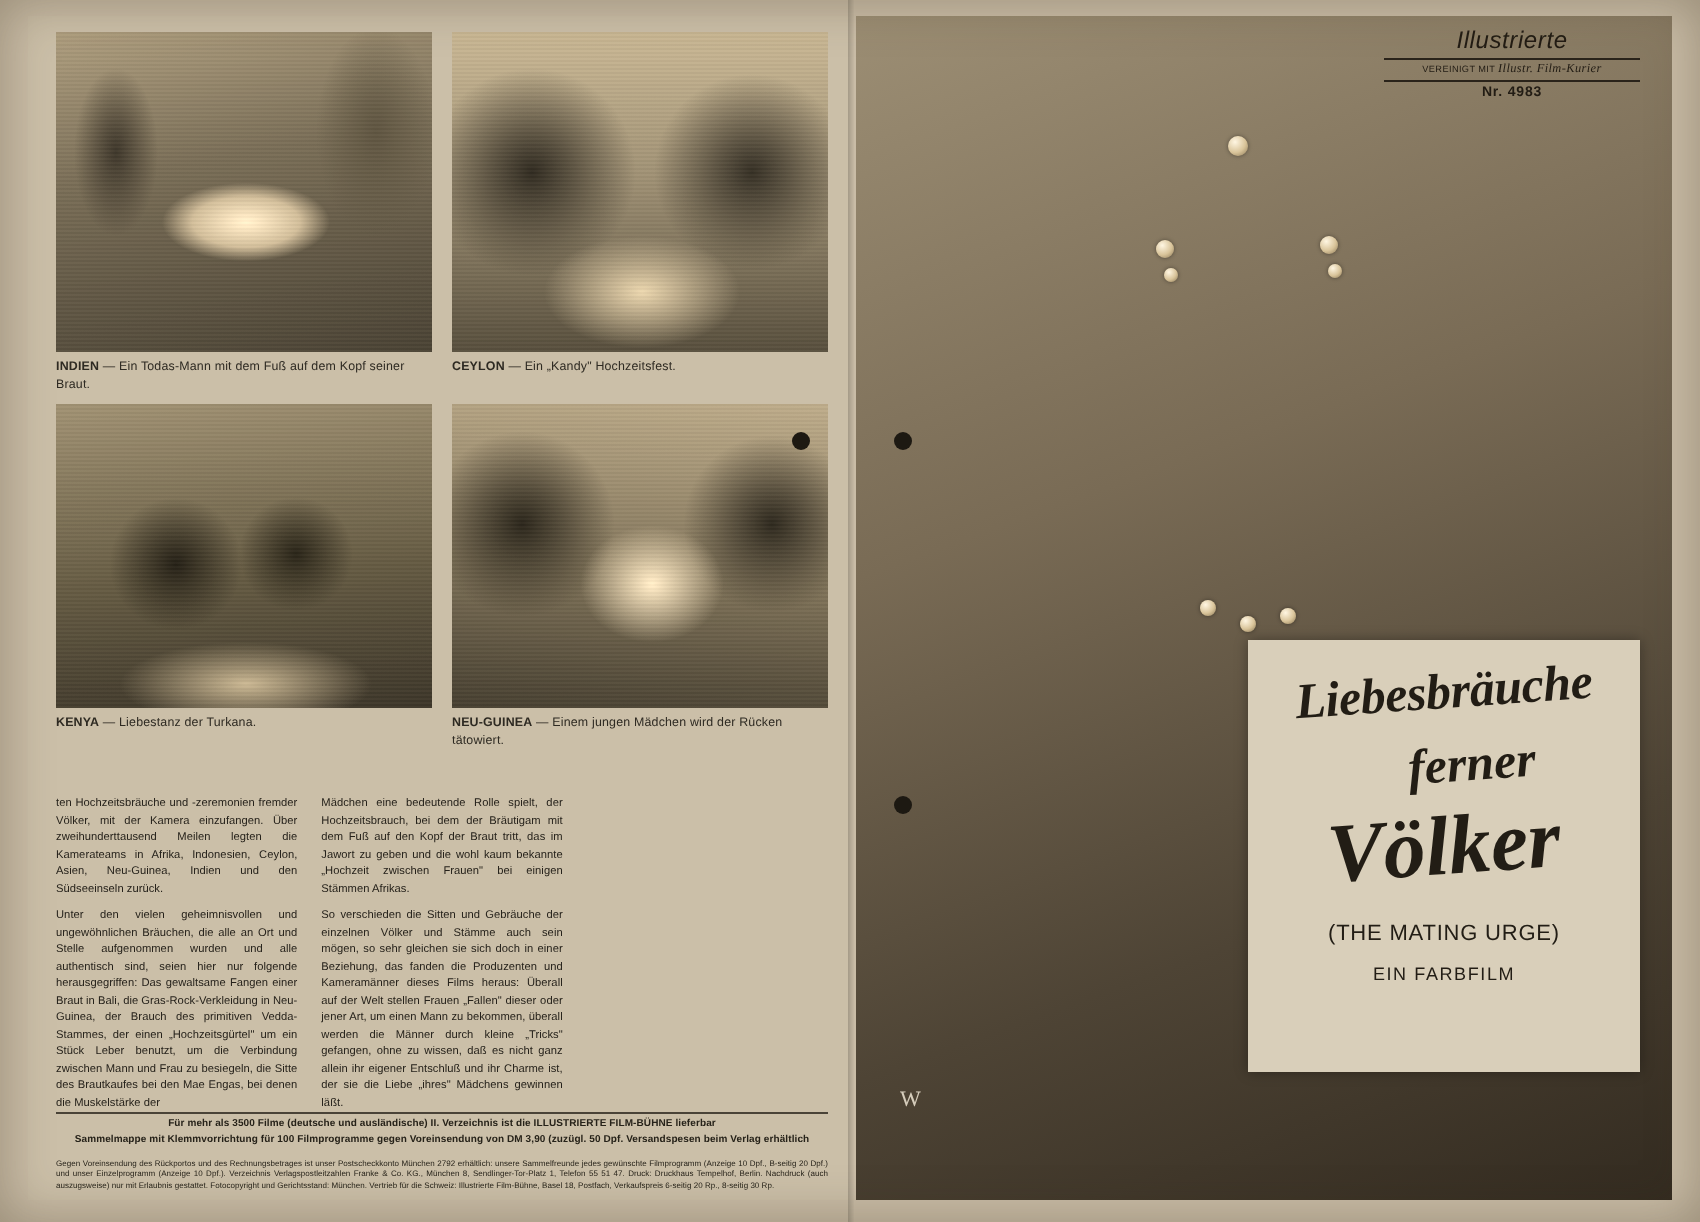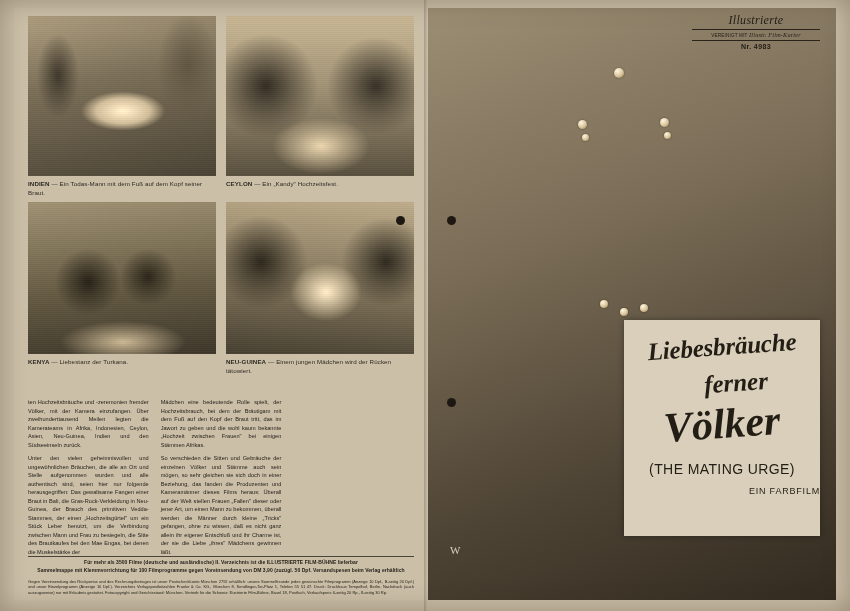--- a/index.html
+++ b/index.html
@@ -196,21 +196,21 @@
   
   .masthead {
     position: absolute;
     right: 10px;
     top: 6px;
     width: 140px;
     text-align: center;
     color: #221c14;
   }
   .mh-1 {
-    font-family: Liberation Serif, serif;
+    font-family: Liberation Sans, sans-serif;
     font-style: italic;
     font-size: 12px;
     letter-spacing: 0.3px;
     line-height: 1.05;
   }
   .mh-2 {
     font-family: "Liberation Serif", serif;
     font-weight: bold;
     font-size: 19px;
     letter-spacing: 0.2px;
@@ -273,29 +273,28 @@
   .tc-3 {
     font-family: "Liberation Serif", serif;
     font-style: italic;
     font-weight: bold;
     font-size: 42px;
     line-height: 1.0;
     transform: rotate(-4deg);
     margin-top: 6px;
   }
   .tc-4 {
-    font-size: 14px;
+    font-size: 11px;
     letter-spacing: 0.4px;
     margin-top: 16px;
   }
   .tc-5 {
     font-size: 9px;
     letter-spacing: 0.8px;
     margin-top: 9px;
-    text-align: right;
   }
   .wmark {
     position: absolute;
     left: 22px;
     bottom: 44px;
     font-family: "Liberation Serif", serif;
     font-size: 11px;
     color: #efe6d4;
     opacity: 0.85;
   }

